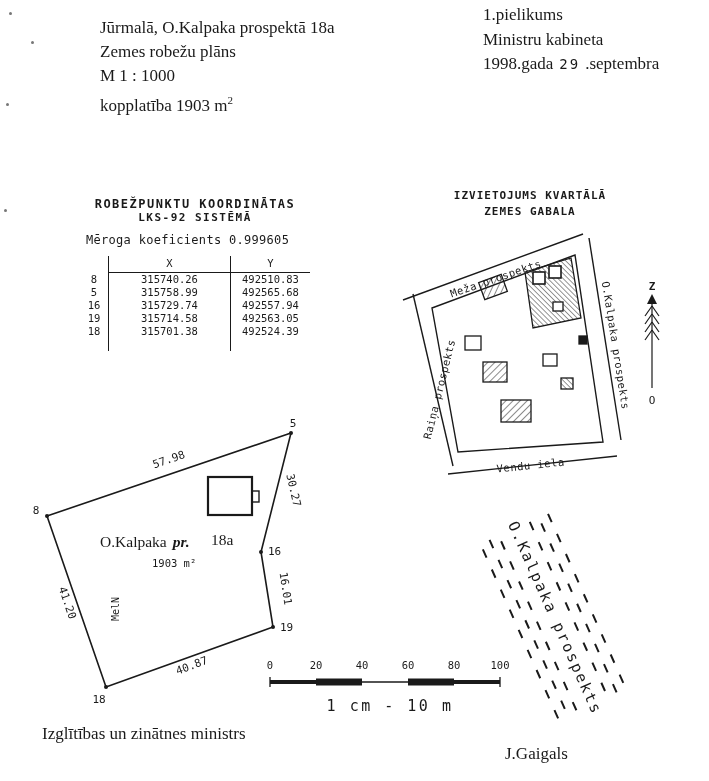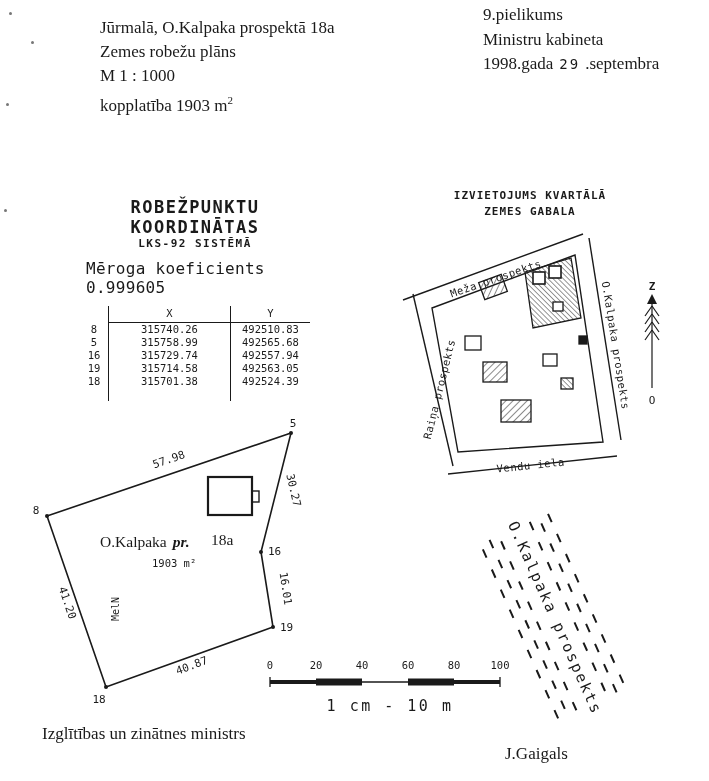--- a/index.html
+++ b/index.html
@@ -15,23 +15,23 @@
   .title-block sup { font-size:11px; }
 
   
   .annex-block { left:483px; top:3px; font-size:17px; line-height:24.5px; }
   .annex-day, .annex-num { font-family:"DejaVu Sans Mono", monospace; font-size:14px; letter-spacing:2px; }
   .annex-day { margin:0 5px 8px 6px; }
   .annex-num { margin-left:5px; }
 
   
   .coords-block { left:78px; top:197px; width:234px; font-family:"DejaVu Sans Mono", monospace; }
-  .coords-title { font-size:17px; font-weight:bold; letter-spacing:1.5px; text-align:center; }
+  .coords-title { font-size:12px; font-weight:bold; letter-spacing:1.5px; text-align:center; }
   .coords-sub { font-size:11px; font-weight:bold; letter-spacing:1.5px; text-align:center; }
-  .coords-note { font-size:16px; margin-top:9px; margin-left:8px; letter-spacing:0.3px; }
+  .coords-note { font-size:12px; margin-top:9px; margin-left:8px; letter-spacing:0.3px; }
   .ct { margin-top:9px; margin-left:2px; font-size:10.5px; }
   .ct-row { display:grid; grid-template-columns:28px 122px 80px; }
   .ct-x, .ct-y { border-left:1.3px solid #1a1a1a; text-align:center; }
   .ct-head .ct-x, .ct-head .ct-y { border-bottom:1.5px solid #1a1a1a; }
   .ct-head > div { height:16px; line-height:15px; }
   .ct-body .ct-row > div { height:13px; line-height:13px; }
   .ct-pt { text-align:center; }
   .ct-fill > div { height:9px; }
 
   
@@ -67,21 +67,21 @@
   <div class="dot" style="left:4px; top:209px;"></div>
 
   <div class="abs title-block">
     <div>Jūrmalā, O.Kalpaka prospektā 18a</div>
     <div>Zemes robežu plāns</div>
     <div>M 1 : 1000</div>
     <div><span>kopplatība 1903 m</span><sup>2</sup></div>
   </div>
 
   <div class="abs annex-block">
-    <div>9.pielikums</div>
+    <div>1.pielikums</div>
     <div>Ministru kabineta</div>
     <div><span>1998.gada</span><span class="annex-day">29</span><span>.septembra</span></div>
   </div>
 
   <div class="abs coords-block">
     <div class="coords-title">ROBEŽPUNKTU KOORDINĀTAS</div>
     <div class="coords-sub">LKS-92 SISTĒMĀ</div>
     <div class="coords-note">Mēroga koeficients 0.999605</div>
     <div class="ct">
       <div class="ct-row ct-head">

